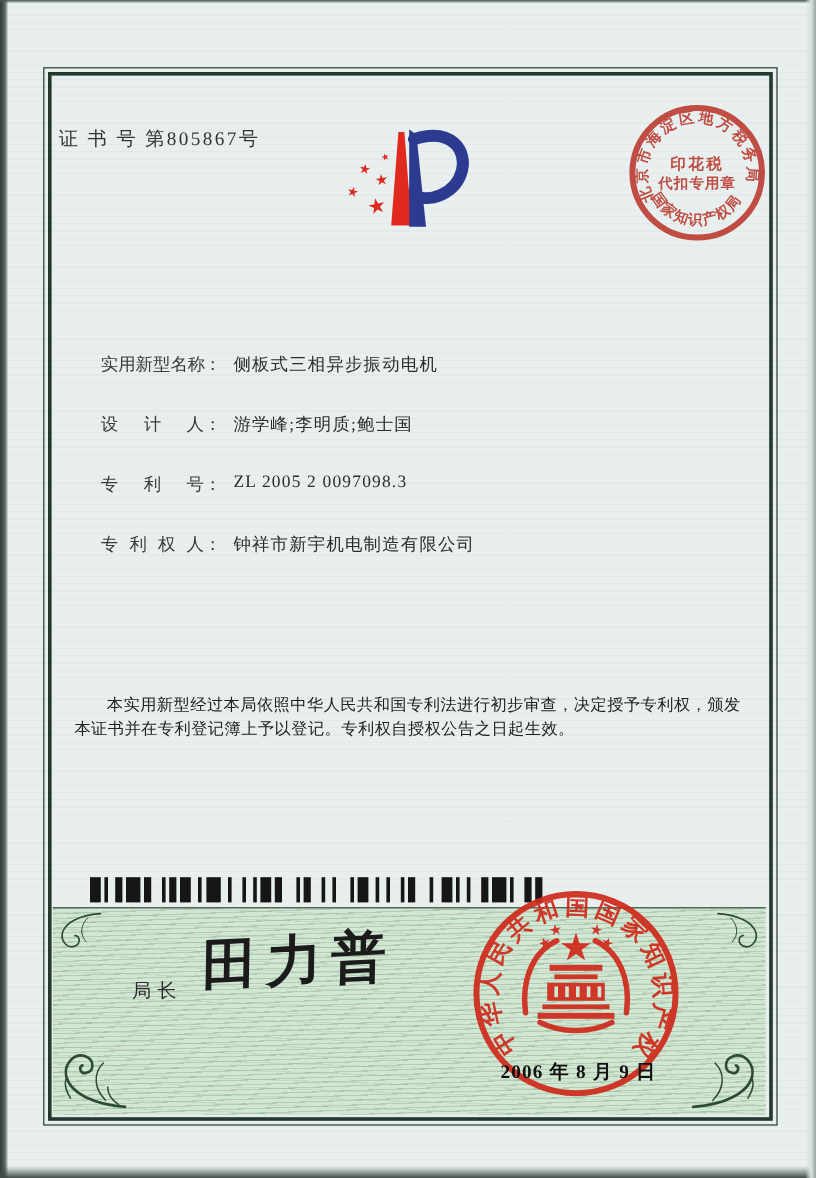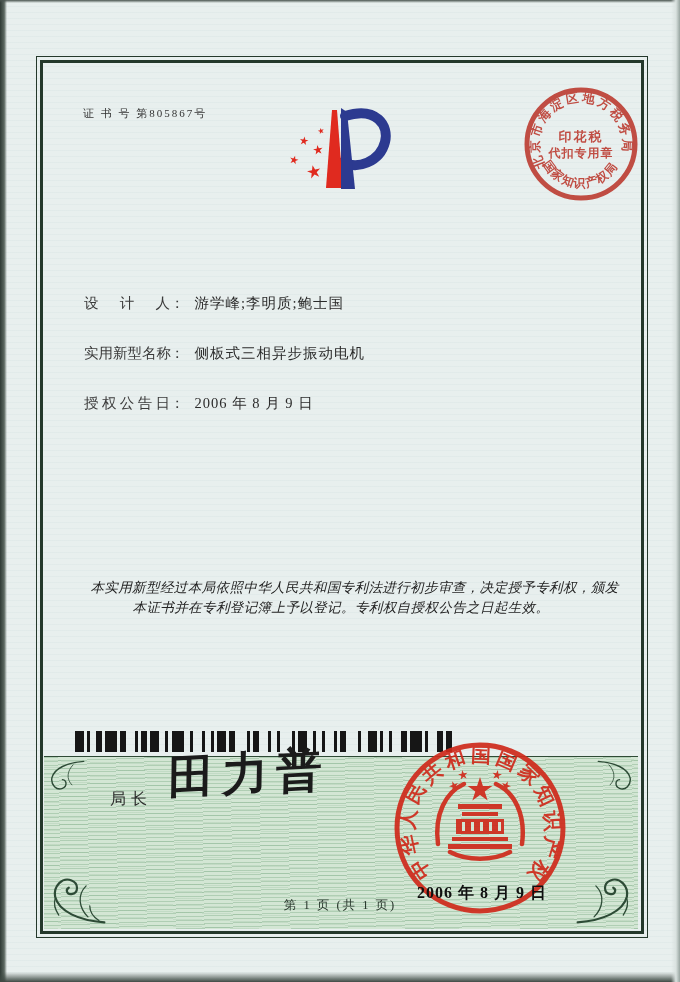--- a/index.html
+++ b/index.html
@@ -28,45 +28,45 @@
       repeating-linear-gradient(2deg, rgba(92,150,104,.14) 0 1px, rgba(0,0,0,0) 1px 7px);
     border-top:1px solid #2e4a36;}
   .fl{position:absolute;stroke:#2d4b36;fill:none;stroke-linecap:round;}
   .fl path{stroke-width:2.4;}
   .fl path.thin{stroke-width:1.4;}
   .fl-bl{left:2px;bottom:3px;}
   .fl-br{right:2px;bottom:3px;transform:scaleX(-1);}
   .fl-tl{left:2px;top:2px;transform:scaleY(-1);}
   .fl-tr{right:2px;top:2px;transform:scale(-1,-1);}
 
-  .cert-number{position:absolute;left:83px;top:106px;font-size:11px;letter-spacing:2px;color:#333;z-index:2;}
+  .cert-number{position:absolute;left:49px;top:106px;font-size:16px;letter-spacing:2px;color:#333;z-index:2;}
 
   .logo{position:absolute;left:285px;top:100px;z-index:2;}
   .logo .red{fill:var(--logo_red);}
   .logo .blue{fill:var(--logo_blue);}
   .logo .bowl{fill:none;stroke:var(--logo_blue);stroke-width:10;stroke-linecap:round;}
 
   .title{position:absolute;left:40px;top:220px;width:598px;text-align:center;
     font-size:34px;font-weight:bold;letter-spacing:10px;color:#151515;z-index:2;}
 
   .fields{position:absolute;left:84px;top:294px;width:480px;z-index:2;}
   .field-row{height:50px;font-size:14.5px;color:#3a3a3a;white-space:nowrap;}
   .field-label{display:inline-block;width:86px;text-align:justify;text-align-last:justify;vertical-align:top;}
   .field-colon{display:inline-block;vertical-align:top;}
   .field-value{display:inline-block;margin-left:10px;letter-spacing:1px;color:#2b2b2b;vertical-align:top;}
 
   .body-text{position:absolute;left:62px;top:578px;width:558px;z-index:2;
     font-size:13.5px;line-height:20px;color:#222;letter-spacing:.4px;}
-  .body-text p{margin:0;text-indent:2em;font-style:italic;text-align:center;}
+  .body-text p{margin:0;text-indent:2em;}
 
   .barcode{position:absolute;left:75px;top:731px;width:386px;height:21px;display:flex;z-index:2;}
   .barcode i{display:block;height:100%;}
   .barcode i.b{background:#161616;}
 
-  .director-row{position:absolute;left:110px;top:789px;z-index:4;color:#1d1d1d;}
+  .director-row{position:absolute;left:110px;top:816px;z-index:4;color:#1d1d1d;}
   .director-label{font-size:16px;letter-spacing:5px;color:#2a2a2a;}
   .signature{position:absolute;left:58px;top:-46px;font-size:46px;font-weight:600;
     transform:rotate(-3deg) skewX(-4deg);letter-spacing:8px;white-space:nowrap;color:#1b1b1b;}
 
   .stamp{position:absolute;z-index:3;}
   .tax-stamp{left:522px;top:85px;opacity:.88;}
   .office-seal{left:392px;top:740px;opacity:.92;}
   .stamp .ring{fill:none;stroke-width:5;}
   .tax-stamp .ring{stroke:var(--stamp_red);}
   .tax-stamp text{fill:var(--stamp_red);font-weight:bold;font-family:"Liberation Serif","DejaVu Serif",serif;}
@@ -122,27 +122,30 @@
     <use href="#star" class="red" transform="translate(36,31) scale(0.32) rotate(-15)"></use>
     <use href="#star" class="red" transform="translate(19,41) scale(0.45) rotate(10)"></use>
     <use href="#star" class="red" transform="translate(33,50) scale(0.5) rotate(-8)"></use>
     <use href="#star" class="red" transform="translate(9,60) scale(0.45) rotate(14)"></use>
     <use href="#star" class="red" transform="translate(29,72) scale(0.7) rotate(-12)"></use>
   </svg>
 
 
   <div class="fields">
     <div class="field-row">
+      <span class="field-label">实用新型名称</span><span class="field-colon">：</span><span class="field-value">侧板式三相异步振动电机</span>
+    </div>
+    <div class="field-row">
       <span class="field-label">设计人</span><span class="field-colon">：</span><span class="field-value">游学峰;李明质;鲍士国</span>
     </div>
     <div class="field-row">
-      <span class="field-label">实用新型名称</span><span class="field-colon">：</span><span class="field-value">侧板式三相异步振动电机</span>
-    </div>
-    <div class="field-row">
-      <span class="field-label">授权公告日</span><span class="field-colon">：</span><span class="field-value">2006 年 8 月 9 日</span>
+      <span class="field-label">专利号</span><span class="field-colon">：</span><span class="field-value">ZL 2005 2 0097098.3</span>
+    </div>
+    <div class="field-row">
+      <span class="field-label">专利权人</span><span class="field-colon">：</span><span class="field-value">钟祥市新宇机电制造有限公司</span>
     </div>
   </div>
 
   <div class="body-text">
     <p>本实用新型经过本局依照中华人民共和国专利法进行初步审查，决定授予专利权，颁发本证书并在专利登记簿上予以登记。专利权自授权公告之日起生效。</p>
   </div>
 
   <div class="barcode">
       <i class="b" style="flex-grow: 3;"></i>
       <i style="flex-grow: 1;"></i>
@@ -253,19 +256,18 @@
       <rect class="slit" x="106" y="82" width="3" height="9"></rect>
       <rect class="emblem" x="60" y="97" width="56" height="4"></rect>
       <rect class="emblem" x="56" y="104" width="64" height="5"></rect>
       <path class="emblem-line" d="M46,104 C42,74 54,52 72,44"></path>
       <path class="emblem-line" d="M130,104 C134,74 122,52 104,44"></path>
       <path class="emblem-line" d="M58,112 C75,121 101,121 118,112"></path>
     </g>
   </svg>
 
   <div class="issue-date">2006 年 8 月 9 日</div>
-  <div class="page-footer">第 1 页 (共 1 页)</div>
 
   <div class="edge edge-left"></div>
   <div class="edge edge-top"></div>
   <div class="edge edge-bottom"></div>
   <div class="edge edge-right"></div>
 </div>
 
 </body></html>

